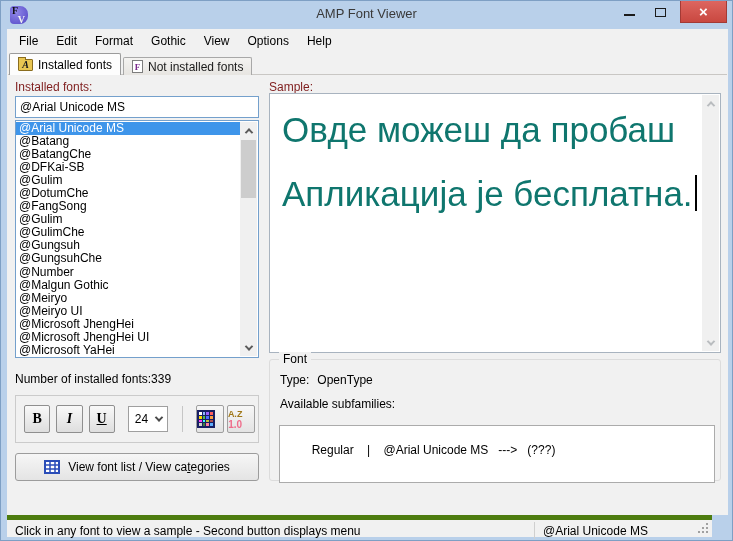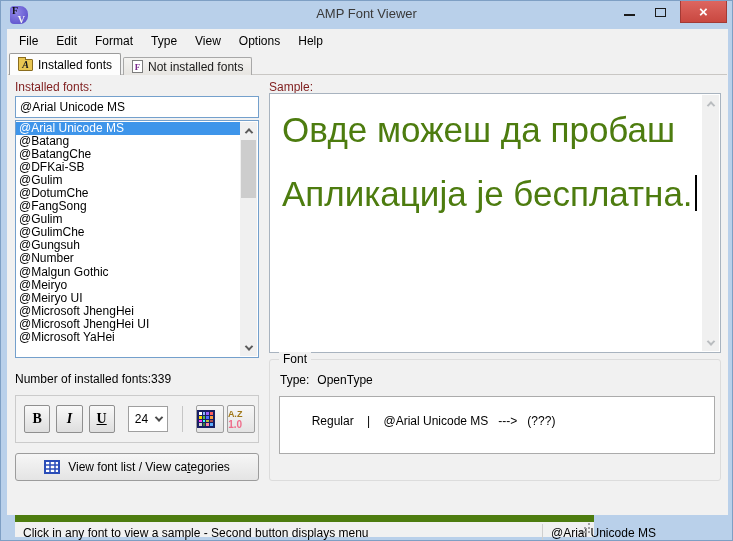--- a/index.html
+++ b/index.html
@@ -150,43 +150,43 @@
     display: flex; align-items: center; justify-content: center; gap: 8px; font-size: 12px;
   }
   .view-btn .accel { text-decoration: underline; }
 
   
   .sample-box {
     position: absolute; left: 262px; top: 40px; width: 452px; height: 260px;
     background: #fff; border: 1px solid #a8b3bf; overflow: hidden;
   }
   .sample-text { position: absolute; left: 12px; top: 4px; }
-  .sample-line { font-size: 35px; line-height: 64px; white-space: nowrap; color: #4d7c0f; }
+  .sample-line { font-size: 35px; line-height: 64px; white-space: nowrap; color: #0f766e; }
   .caret { display: inline-block; width: 2px; height: 36px; background: #000; vertical-align: -5px; margin-left: 2px; }
 
   .font-group {
     position: absolute; left: 262px; top: 306px; width: 452px; height: 122px;
     border: 1px solid #dcdcdc; border-radius: 3px;
   }
   .font-group .legend {
     position: absolute; left: 9px; top: -8px; background: #f1f1f1; padding: 0 4px; font-size: 12px;
   }
   .type-row { position: absolute; left: 10px; top: 13px; font-size: 12px; }
   .type-row .val { margin-left: 8px; }
   .subfam-label { position: absolute; left: 10px; top: 37px; font-size: 12px; }
   .subfam-list {
-    position: absolute; left: 9px; top: 36px; width: 436px; height: 58px;
+    position: absolute; left: 9px; top: 65px; width: 436px; height: 58px;
     background: #fff; border: 1px solid #ababab; padding: 3px 8px 0 5px;
     font-size: 12px; white-space: pre; overflow: hidden;
   }
 
   
   .statusbar {
-    position: absolute; left: 14px; top: 514px; width: 579px; height: 22px;
-    background: #f1f1f1; border-top: 7px solid #4d7c0f;
+    position: absolute; left: 6px; top: 514px; width: 705px; height: 22px;
+    background: #f1f1f1; border-top: 5px solid #4d7c0f;
   }
   .status-left { position: absolute; left: 8px; top: 4px; font-size: 12px; white-space: nowrap; }
   .status-sep { position: absolute; left: 527px; top: 2px; width: 1px; height: 17px; background: #cfcfcf; }
   .status-right { position: absolute; left: 536px; top: 4px; font-size: 12px; white-space: nowrap; }
   .size-grip { position: absolute; right: 12px; bottom: 4px; width: 2px; height: 2px; background: #a0a0a0;
     box-shadow: 4px 0 #a0a0a0, 8px 0 #a0a0a0, 4px -4px #a0a0a0, 8px -4px #a0a0a0, 8px -8px #a0a0a0; }
 </style>
 </head>
 <body>
 
@@ -207,21 +207,21 @@
     <div class="winbtn btn-close">
         <div class="glyph">×</div>
       </div>
   </div>
 
   <div class="menubar">
 
   <div class="menu-item">File</div>
       <div class="menu-item">Edit</div>
       <div class="menu-item">Format</div>
-      <div class="menu-item">Type</div>
+      <div class="menu-item">Gothic</div>
       <div class="menu-item">View</div>
       <div class="menu-item">Options</div>
       <div class="menu-item">Help</div>
     </div>
 
   <div class="content">
     <div class="page-line"></div>
 
     <div class="tab tab-active">
       <span class="icon-folder-a">A</span>
@@ -249,20 +249,21 @@
     <div class="list-item selected">@Arial Unicode MS</div>
         <div class="list-item">@Batang</div>
         <div class="list-item">@BatangChe</div>
         <div class="list-item">@DFKai-SB</div>
         <div class="list-item">@Gulim</div>
         <div class="list-item">@DotumChe</div>
         <div class="list-item">@FangSong</div>
         <div class="list-item">@Gulim</div>
         <div class="list-item">@GulimChe</div>
         <div class="list-item">@Gungsuh</div>
+        <div class="list-item">@GungsuhChe</div>
         <div class="list-item">@Number</div>
         <div class="list-item">@Malgun Gothic</div>
         <div class="list-item">@Meiryo</div>
         <div class="list-item">@Meiryo UI</div>
         <div class="list-item">@Microsoft JhengHei</div>
         <div class="list-item">@Microsoft JhengHei UI</div>
         <div class="list-item">@Microsoft YaHei</div>
       </div>
 
     <div class="count-row">

